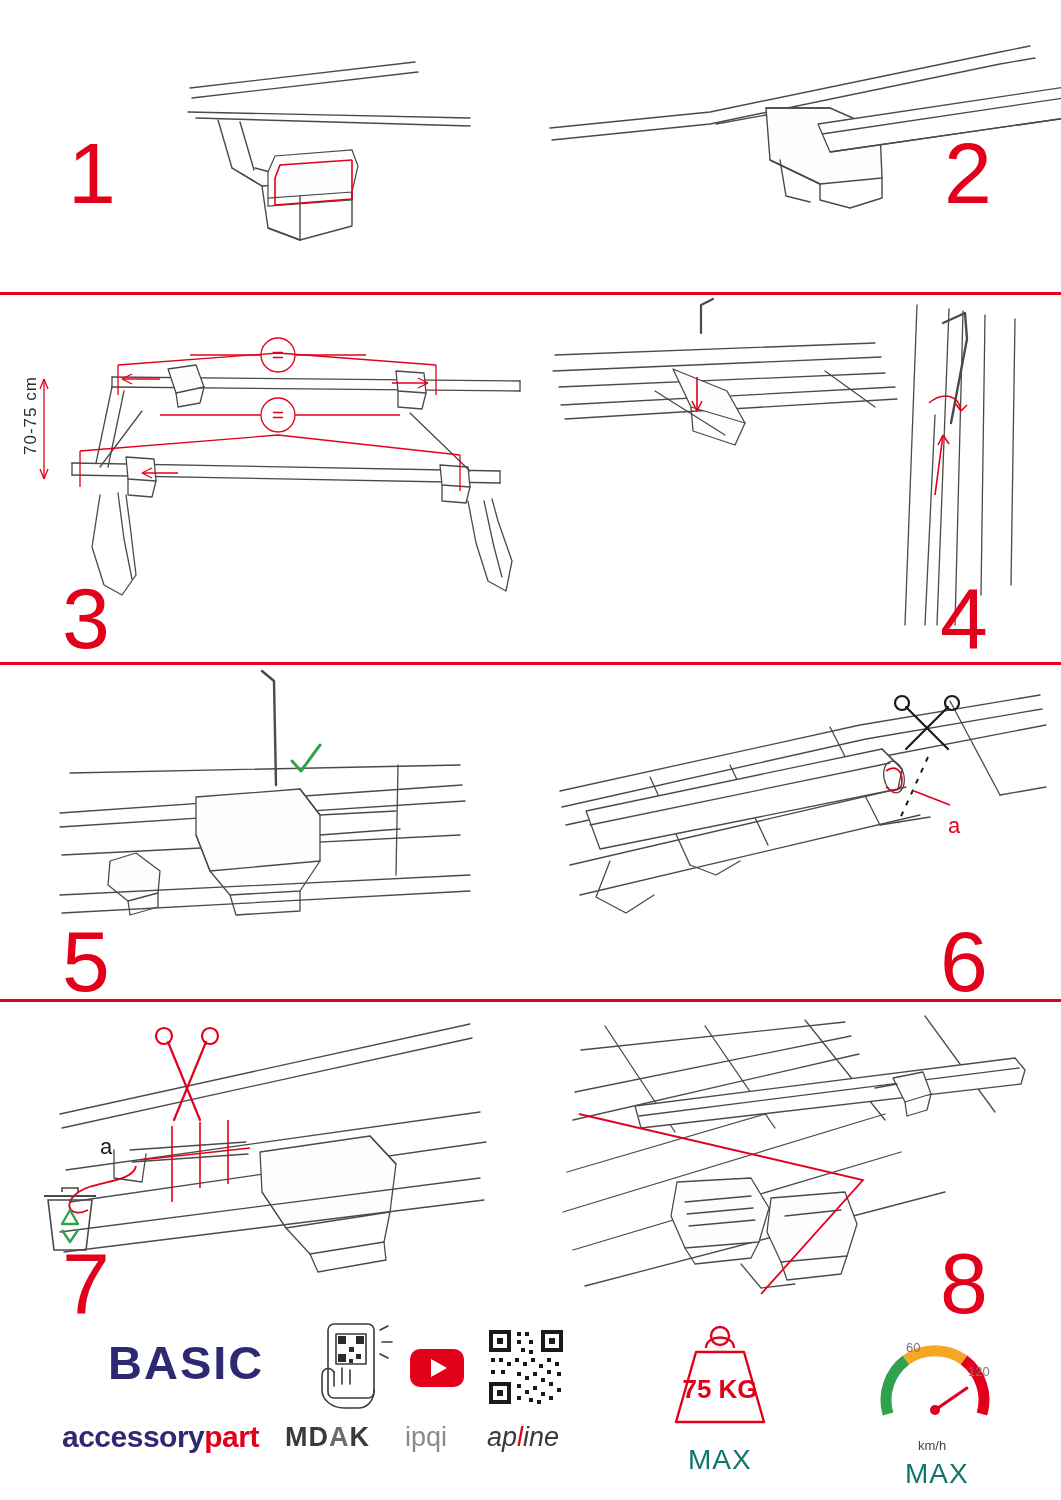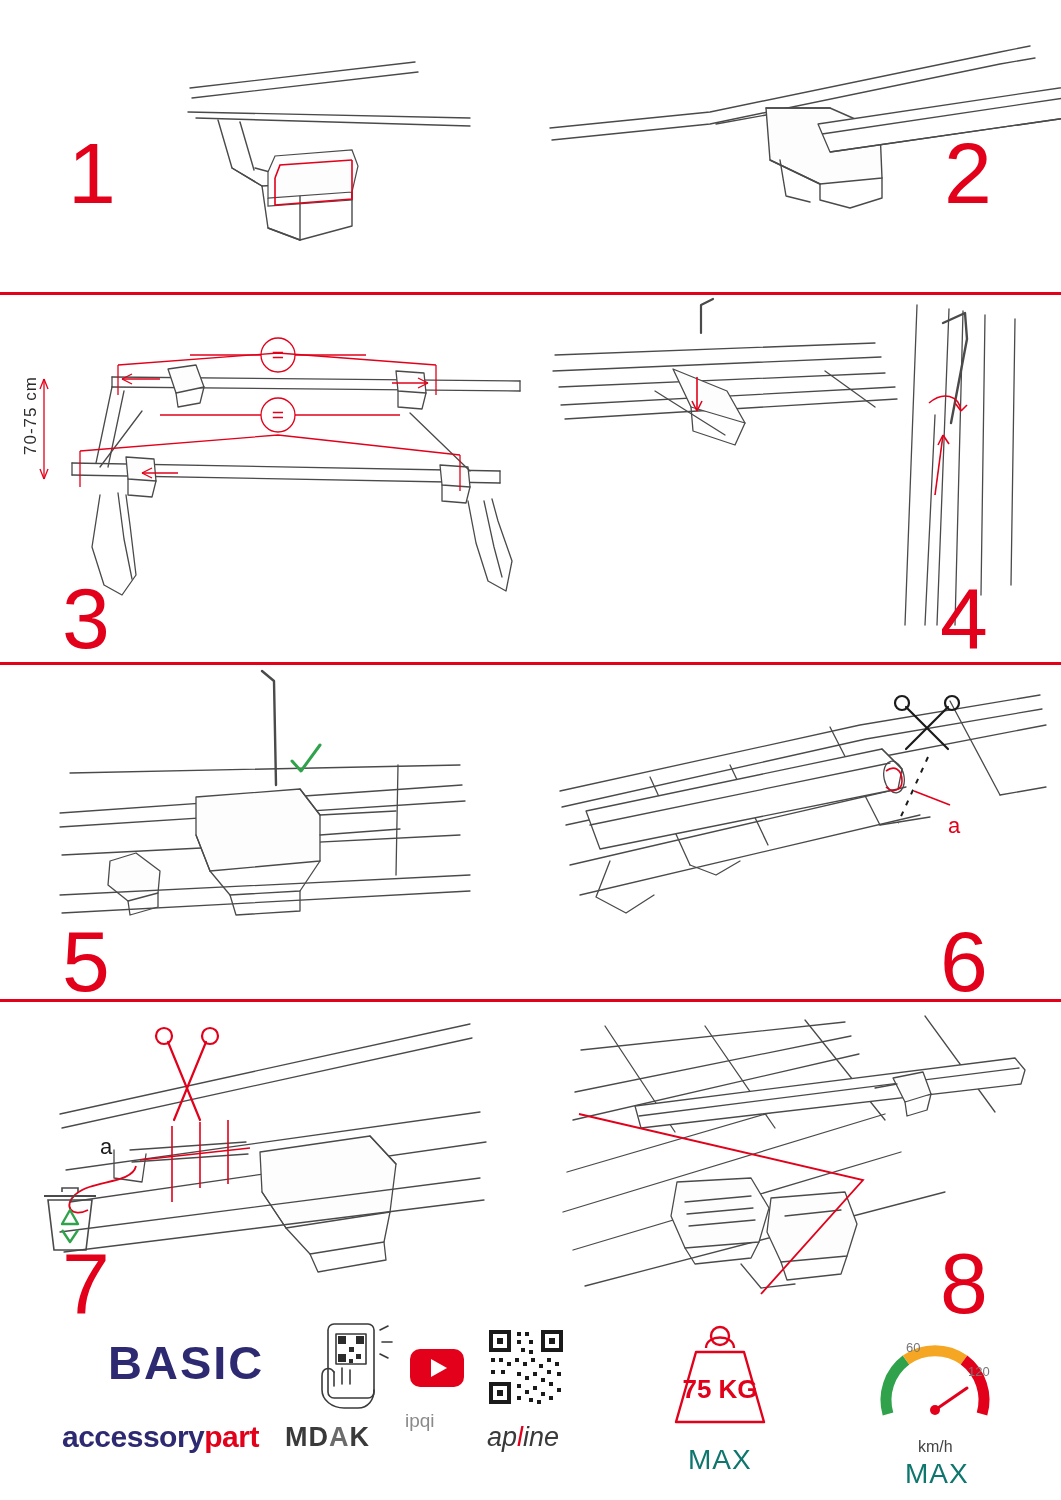--- a/index.html
+++ b/index.html
@@ -50,38 +50,38 @@
     color:#2e2a72;
   }
   .brand-accessory .part { color:#e2001a; }
 
   .mdak-label {
     position:absolute; left:285px; top:112px;
     font-size:27px; font-weight:700; letter-spacing:1px; color:#3a3a3a;text-align:center;
   }
   .mdak-label .a { color:#6b6b6b; }
   .ipqi-label {
-    position:absolute; left:405px; top:100px;
-    font-size:19px; font-weight:400; color:#8a8a8a;
+    position:absolute; left:405px; top:112px;
+    font-size:27px; font-weight:400; color:#8a8a8a;
   }
   .apline-label {
     position:absolute; left:487px; top:112px;
     font-size:27px; font-weight:400; color:#3a3a3a;font-style:italic;
   }
   .apline-label .l { color:#e2001a; }
 
   .maxlabel {
     position:absolute; font-size:28px; color:#0f766e; letter-spacing:1px;
   }
   .weight-text {
     font-family:"Liberation Sans", sans-serif;
     font-size:26px; font-weight:700; fill:#e2001a;
   }
   .kmh {
-    position:absolute; font-size:16px; color:#444;
+    position:absolute; font-size:13px; color:#444;
   }
 </style>
 </head>
 <body>
 
 <div class="sheet">
 
   <div class="panel" style="left:0;top:0;width:530px;height:290px;">
     <svg width="530" height="290" viewBox="0 0 530 290">
       <g fill="none" stroke="#4a4a4a" stroke-width="1.4" stroke-linejoin="round" stroke-linecap="round">

